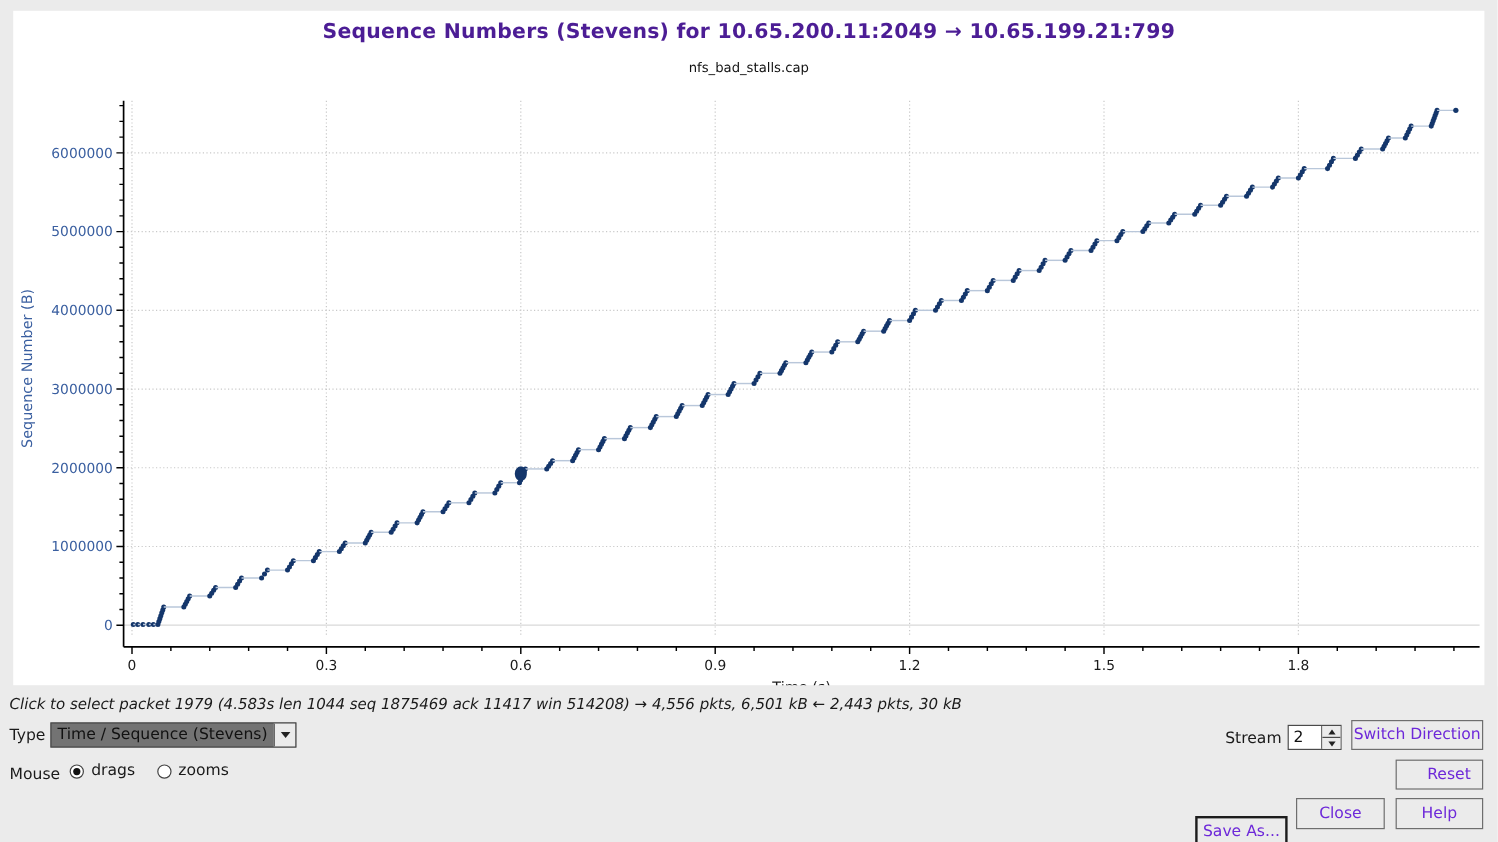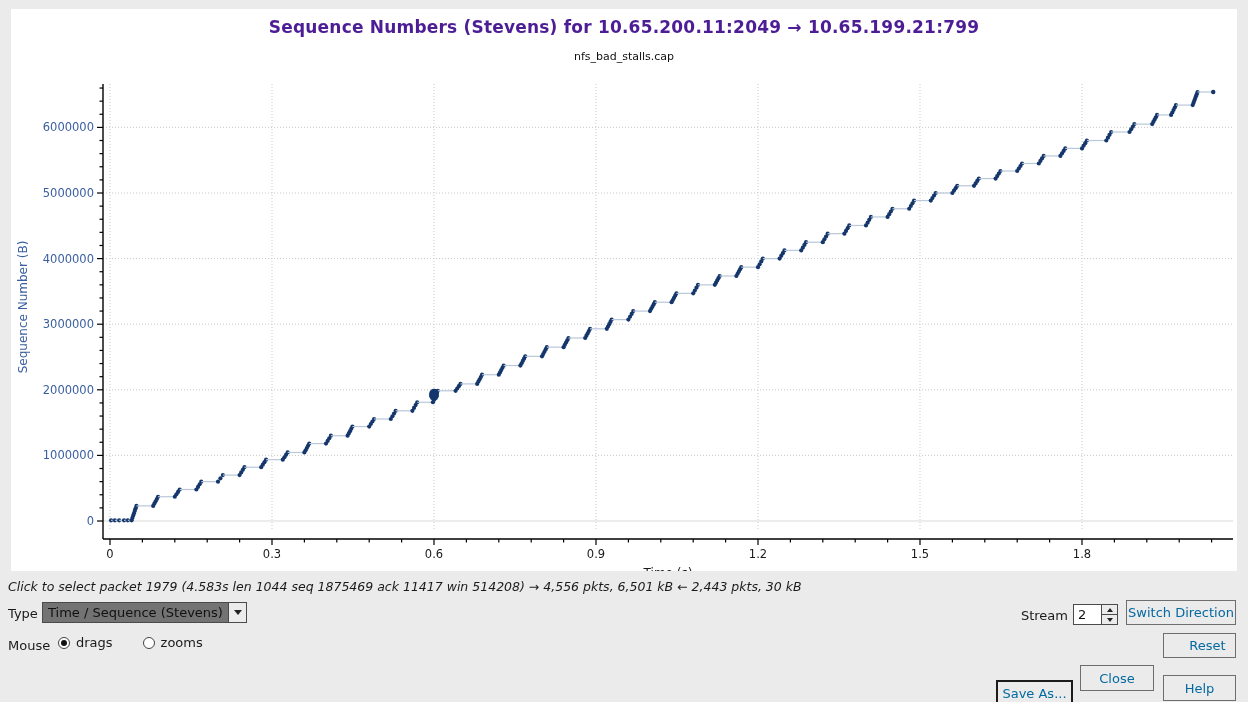--- a/index.html
+++ b/index.html
@@ -34,47 +34,47 @@
   }
   .combo-value{flex:1;font-size:13px;color:#111;padding-left:5px;white-space:nowrap;overflow:hidden;}
   .combo-arrow{
     width:17px;height:100%;border-left:1px solid #4a4a4a;display:flex;align-items:center;justify-content:center;
     background:#ebebeb;
   }
   .tri-down{width:0;height:0;border-left:4px solid transparent;border-right:4px solid transparent;border-top:5px solid #222;}
   .tri-up-s{width:0;height:0;border-left:3px solid transparent;border-right:3px solid transparent;border-bottom:4px solid #222;}
   .tri-down-s{width:0;height:0;border-left:3px solid transparent;border-right:3px solid transparent;border-top:4px solid #222;}
   .mouse-label{position:absolute;left:8px;top:66px;}
-  .radio-group{position:absolute;left:58px;top:63px;display:flex;align-items:center;gap:30px;}
+  .radio-group{position:absolute;left:58px;top:63px;display:flex;align-items:center;gap:18px;}
   .radio-opt{display:flex;align-items:center;gap:6px;}
   .radio-circle{
     width:12px;height:12px;border-radius:50%;border:1px solid #444;background:#fff;
     display:flex;align-items:center;justify-content:center;box-sizing:border-box;
   }
   .radio-dot{width:6px;height:6px;border-radius:50%;background:#111;}
   .radio-lbl{font-size:13px;color:#1a1a1a;}
   .stream-label{position:absolute;right:180px;top:36px;}
   .spinbox{
     position:absolute;right:130px;top:32px;width:45px;height:21px;background:#fff;
     border:1px solid #4a4a4a;display:flex;box-sizing:border-box;
   }
   .spin-value{flex:1;font-size:13px;color:#111;padding-left:4px;display:flex;align-items:center;}
   .spin-btns{width:15px;border-left:1px solid #4a4a4a;display:flex;flex-direction:column;}
   .spin-up,.spin-down{flex:1;display:flex;align-items:center;justify-content:center;background:#ebebeb;}
   .spin-up{border-bottom:1px solid #4a4a4a;}
   .btn{
     position:absolute;background:#ebebeb;border:1px solid #6e6e6e;
-    font-size:13px;color:#0369a1;display:flex;align-items:center;justify-content:center;
+    font-size:13px;color:#6d28d9;display:flex;align-items:center;justify-content:center;
     box-sizing:border-box;font-family:"DejaVu Sans","Liberation Sans",sans-serif;
   }
   .btn-switch{right:12px;top:28px;width:110px;height:25px;}
   .btn-reset{right:12px;top:61px;width:73px;height:25px;padding-left:16px;}
   .btn-saveas{right:175px;top:108px;width:77px;height:27px;border:2px solid #1c1c1c;}
   .btn-close{right:94px;top:93px;width:74px;height:26px;}
-  .btn-help{right:12px;top:93px;width:73px;height:26px;margin-top:10px;}
+  .btn-help{right:12px;top:93px;width:73px;height:26px;}
 </style>
 </head>
 <body>
 
 <div class="card">
   <svg id="chart-svg" width="1226" height="562">
       <line x1="99" y1="75" x2="99" y2="521" stroke="#c9c9c9" stroke-width="1" stroke-dasharray="1 2"></line>
       <line x1="261" y1="75" x2="261" y2="521" stroke="#c9c9c9" stroke-width="1" stroke-dasharray="1 2"></line>
       <line x1="423" y1="75" x2="423" y2="521" stroke="#c9c9c9" stroke-width="1" stroke-dasharray="1 2"></line>
       <line x1="585" y1="75" x2="585" y2="521" stroke="#c9c9c9" stroke-width="1" stroke-dasharray="1 2"></line>

